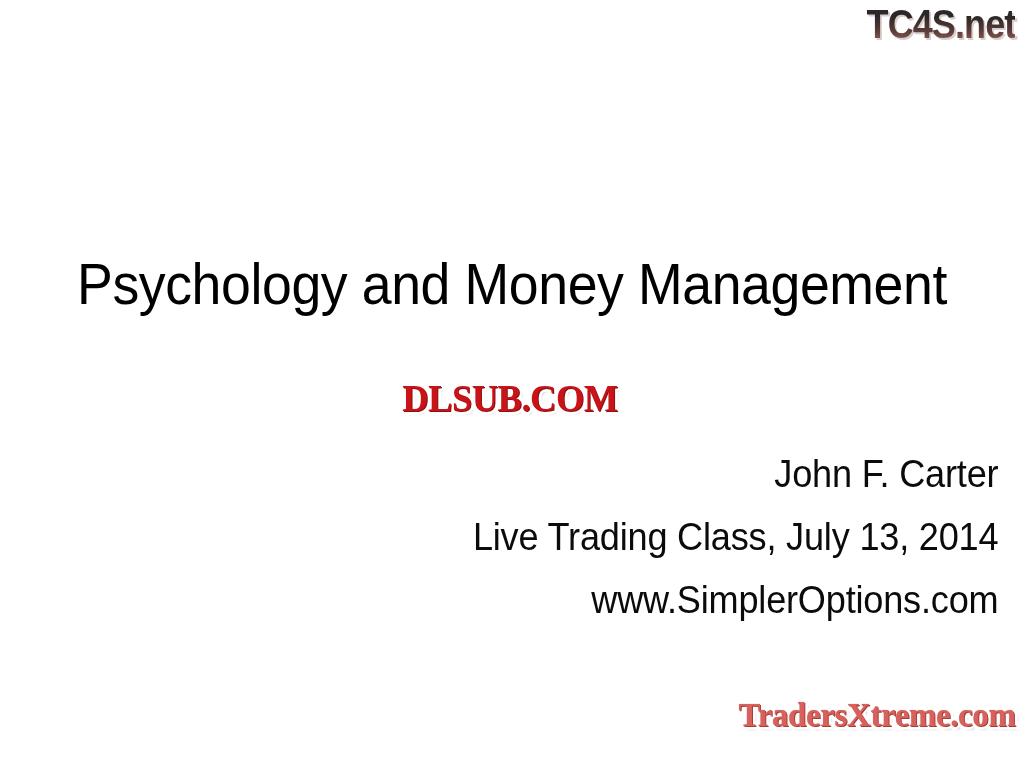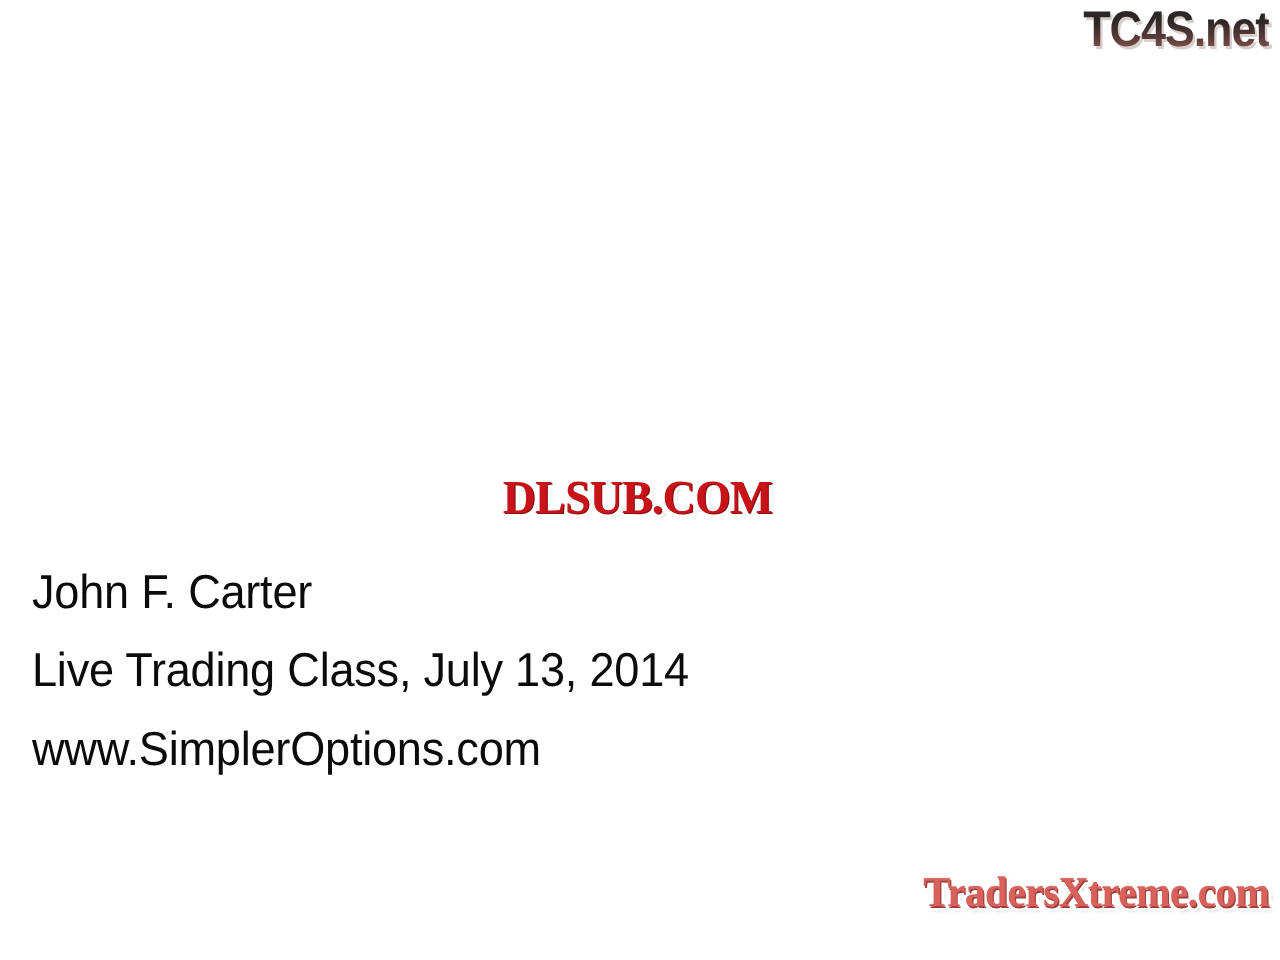--- a/index.html
+++ b/index.html
@@ -82,21 +82,21 @@
     margin: 0;
     padding: 0;
   }
 
   
   #subtitle-block {
     position: absolute;
     left: 0;
     top: 443px;
     width: 1024px;
-    text-align: left;
+    text-align: right;
   }
   #subtitle-block .sub-line {
     font-family: "Liberation Sans", sans-serif;
     font-weight: normal;
     font-size: 38px;
     line-height: 63px;
     color: #0b0b0b;
     letter-spacing: -0.2px;
     transform: scaleX(0.95);
     white-space: nowrap;
@@ -180,20 +180,23 @@
 </head>
 <body>
 
 <div id="slide">
 
   <div id="tc4s-logo">
     <span class="shadowlayer">TC4S.net</span>
     <span class="glyphs">TC4S.net</span>
   </div>
 
+  <div id="title-block">
+    <div id="slide-title">Psychology and Money Management</div>
+  </div>
 
   <div id="dlsub-watermark">
     <div class="wm-text wm-outline">DLSUB.COM</div>
     <div class="wm-text wm-fill">DLSUB.COM</div>
   </div>
 
   <div id="subtitle-block">
     <div class="sub-line">John F. Carter</div>
     <div class="sub-line">Live Trading Class, July 13, 2014</div>
     <div class="sub-line">www.SimplerOptions.com</div>

